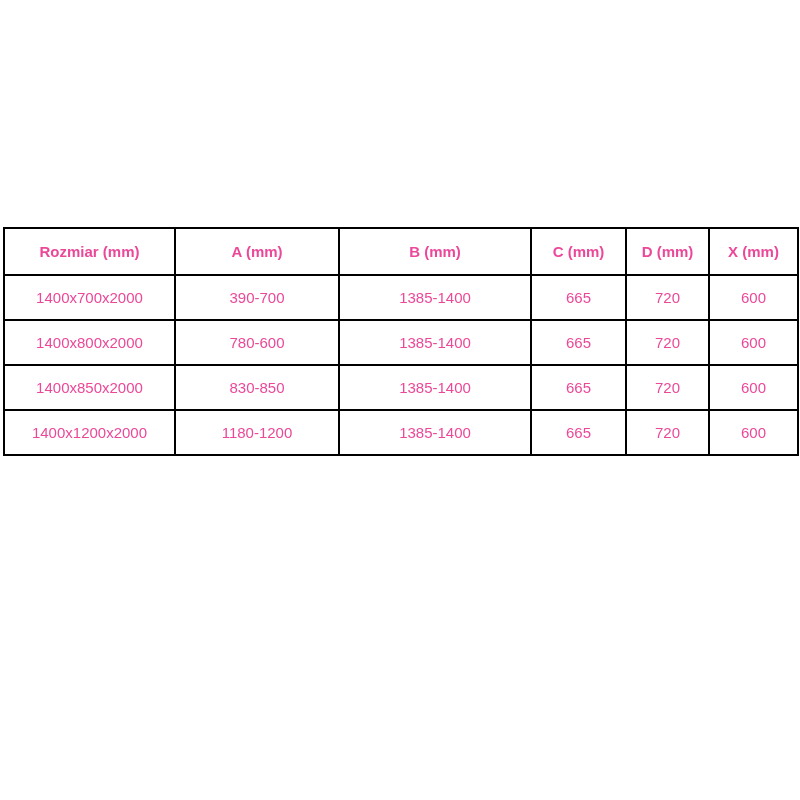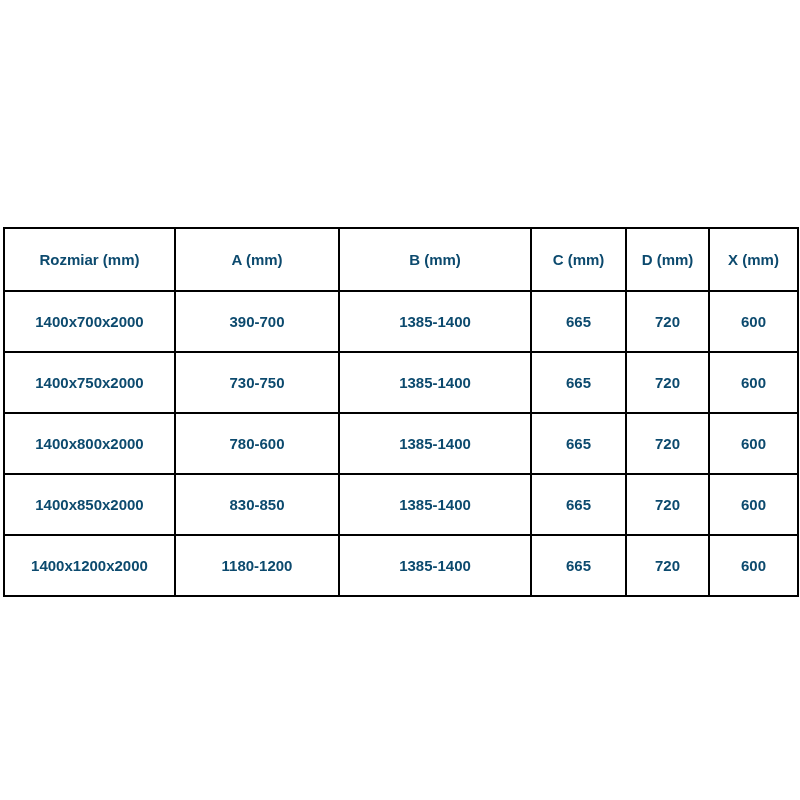--- a/index.html
+++ b/index.html
@@ -21,33 +21,33 @@
     top: 227px;
     width: 794px;
     border-collapse: collapse;
     table-layout: fixed;
   }
   .spec-table th,
   .spec-table td {
     border: 2px solid #000000;
     text-align: center;
     vertical-align: middle;
-    padding: 12px;
+    padding: 4px;
     font-size: 15px;
-    color: #0c4a6e;
+    color: #ec4899;
     overflow: hidden;
     white-space: nowrap;
   }
   .spec-table th {
     height: 37px;
     font-weight: bold;
   }
   .spec-table td {
     height: 35px;
-    font-weight: bold;
+    font-weight: normal;
     margin-left: 18px;
   }
   
   col.c-rozmiar { width: 171px; }
   col.c-a       { width: 164px; }
   col.c-b       { width: 192px; }
   col.c-c       { width: 95px;  }
   col.c-d       { width: 83px;  }
   col.c-x       { width: 89px;  }
 </style>
@@ -77,28 +77,20 @@
     <tbody>
         <tr>
           <td>1400x700x2000</td>
           <td>390-700</td>
           <td>1385-1400</td>
           <td>665</td>
           <td>720</td>
           <td>600</td>
         </tr>
         <tr>
-          <td>1400x750x2000</td>
-          <td>730-750</td>
-          <td>1385-1400</td>
-          <td>665</td>
-          <td>720</td>
-          <td>600</td>
-        </tr>
-        <tr>
           <td>1400x800x2000</td>
           <td>780-600</td>
           <td>1385-1400</td>
           <td>665</td>
           <td>720</td>
           <td>600</td>
         </tr>
         <tr>
           <td>1400x850x2000</td>
           <td>830-850</td>

